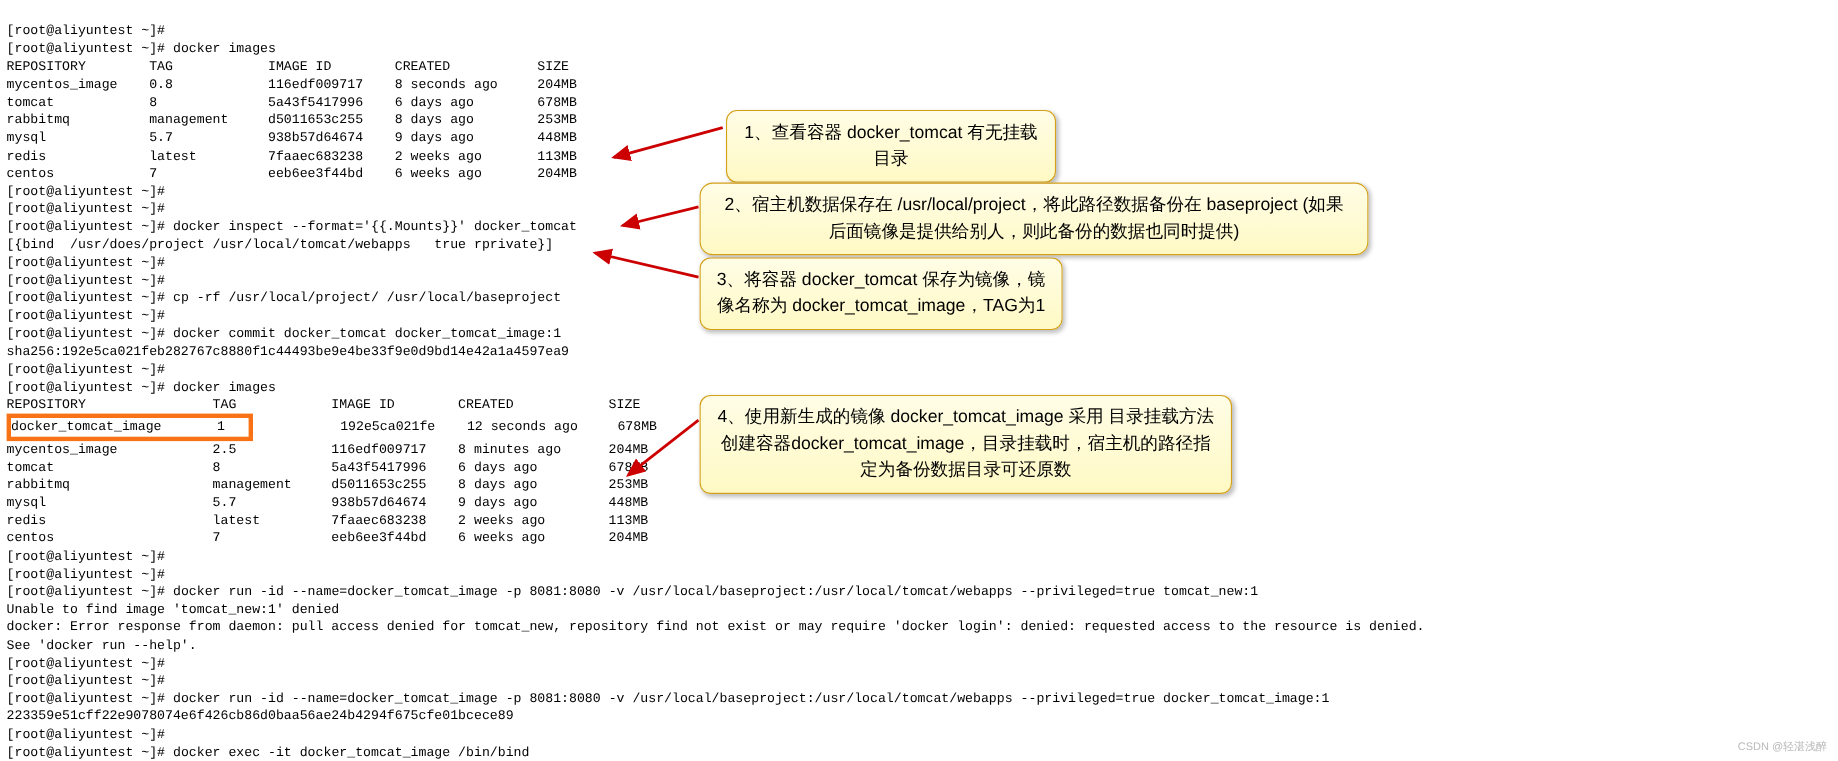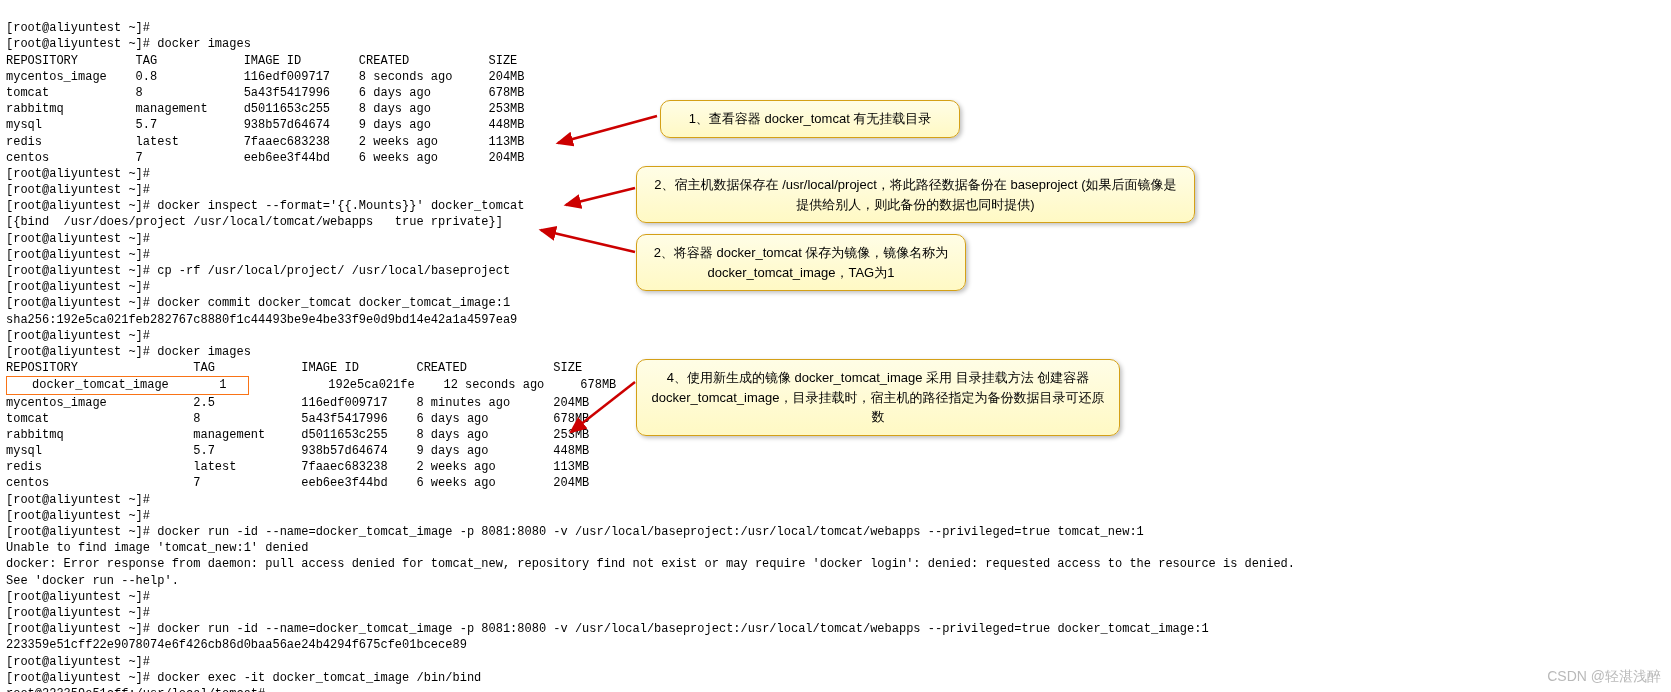--- a/index.html
+++ b/index.html
@@ -12,48 +12,47 @@
   position: relative;
   width: 1671px;
   height: 692px;
   overflow: hidden;
 }
 .terminal {
   white-space: pre;
   padding: 4px 6px;
 }
 .hl-green {
-  border: 1px solid #f97316;
+  border: 4px solid #f97316;
   display: inline-block;
-  padding-left: 25px;
 }
 .callout {
   position: absolute;
   background: linear-gradient(#fffde6, #fff9c4);
   border: 1px solid #d4a017;
   border-radius: 10px;
   padding: 8px 14px;
   font-family: "Microsoft YaHei", SimSun, sans-serif;
-  font-size: 13px;
+  font-size: 16px;
   color: #000;
   text-align: center;
   box-shadow: 2px 2px 4px rgba(0,0,0,0.25);
   line-height: 1.5;
 }
 svg.arrow {
   position: absolute;
   pointer-events: none;
 }
 .watermark {
   position: absolute;
   bottom: 6px;
   right: 10px;
   color: rgba(128,128,128,0.55);
   font-family: "Microsoft YaHei", sans-serif;
-  font-size: 14px;
+  font-size: 10px;
   margin-top: 40px;
 }
 </style>
 </head>
 <body>
 
 <div class="terminal">
 <span>[root@aliyuntest ~]# </span>
 <span>[root@aliyuntest ~]# </span><span>docker images</span>
 <span>REPOSITORY        TAG            IMAGE ID        CREATED           SIZE</span>
@@ -103,25 +102,25 @@
 
 
 
 
 
 </div>
 
 <div class="callout" style="left:660px; top:100px; width:300px;">
   <span>1、查看容器 docker_tomcat 有无挂载目录</span>
 </div>
-<div class="callout" style="left:636px; top:166px; width:559px;">
+<div class="callout" style="left:636px; top:166px; width:608px;border-radius:12px;">
   <span>2、宿主机数据保存在 /usr/local/project，将此路径数据备份在 baseproject (如果后面镜像是提供给别人，则此备份的数据也同时提供)</span>
 </div>
 <div class="callout" style="left:636px; top:234px; width:330px;">
-  <span>2、将容器 docker_tomcat 保存为镜像，镜像名称为 docker_tomcat_image，TAG为1</span>
+  <span>3、将容器 docker_tomcat 保存为镜像，镜像名称为 docker_tomcat_image，TAG为1</span>
 </div>
 <div class="callout" style="left:636px; top:359px; width:484px;">
   <span>4、使用新生成的镜像 docker_tomcat_image 采用 目录挂载方法 创建容器docker_tomcat_image，目录挂载时，宿主机的路径指定为备份数据目录可还原数</span>
 </div>
 
 <svg class="arrow" style="left:552px; top:108px;" width="110" height="40">
   <defs>
       <marker id="ah1" markerWidth="8" markerHeight="8" refX="6" refY="3" orient="auto">
         <path d="M0,0 L7,3 L0,6 Z" fill="#cc0000"></path>
       </marker>

